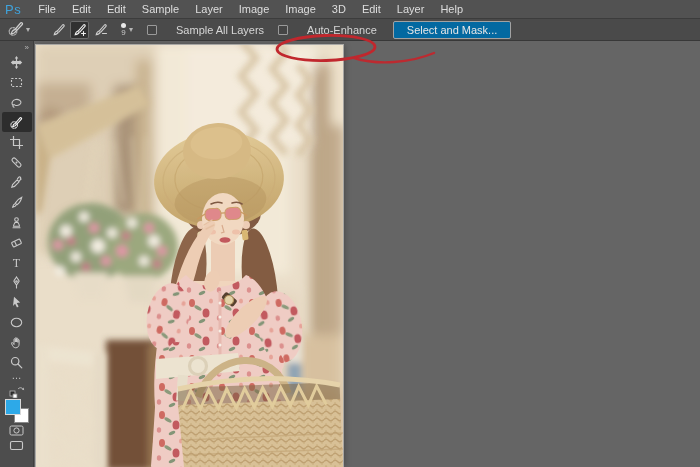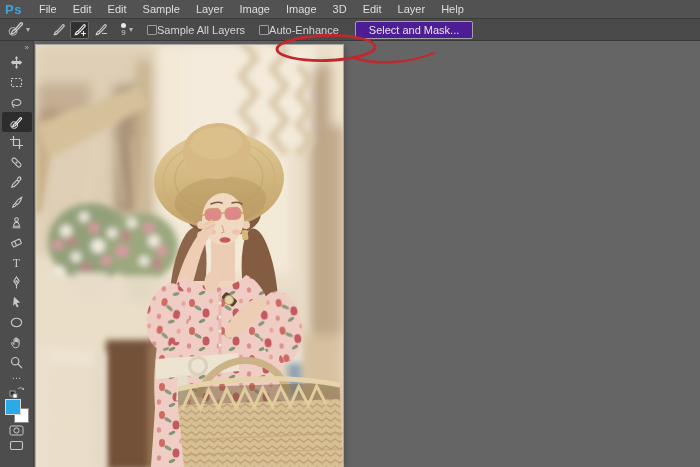--- a/index.html
+++ b/index.html
@@ -3,39 +3,39 @@
 <meta charset="utf-8">
 <style>
   * { margin:0; padding:0; box-sizing:border-box; }
   html,body { width:700px; height:467px; overflow:hidden; }
   body { font-family:"Liberation Sans", sans-serif; background:#656565; }
   .app { position:relative; width:700px; height:467px; background:#656565; overflow:hidden; }
 
   
   .menubar { display:flex; align-items:center; height:19px; background:#525252;
              border-bottom:1px solid #3c3c3c; color:#dedede; font-size:11px; }
-  .ps-logo { color:#3fa3dc; font-weight:bold; font-size:13px; padding:0 9px 0 5px; letter-spacing:.5px; }
+  .ps-logo { color:#3fa3dc; font-weight:normal; font-size:13px; padding:0 9px 0 5px; letter-spacing:.5px; }
   .menu-item { padding:16px 8px; line-height:18px; cursor:default; }
 
   
   .optionsbar { display:flex; align-items:center; height:22px; background:#4a4a4a;
                 border-bottom:1px solid #383838; color:#d6d6d6; font-size:11px; position:relative; }
   .opt-group { display:flex; align-items:center; }
   .tool-preset { display:flex; align-items:center; padding:0 4px 0 8px; gap:2px; }
   .caret { font-size:8px; color:#b5b5b5; }
   .mode-btn { width:19px; height:18px; display:flex; align-items:center; justify-content:center;
               margin:0 1px; border-radius:2px; }
   .mode-btn.active { background:#303030; box-shadow:inset 0 0 0 1px #6a6a6a; }
   .brush-size { display:flex; flex-direction:column; align-items:center; justify-content:center;
                 margin:0 3px 0 10px; line-height:1; }
   .brush-dot { width:5px; height:5px; border-radius:50%; background:#e8e8e8; margin-bottom:1px; }
   .brush-num { font-size:8px; color:#c9c9c9; }
-  .checkbox-wrap { display:flex; align-items:center; gap:0; margin-left:14px; cursor:default; }
+  .checkbox-wrap { display:flex; align-items:center; gap:19px; margin-left:14px; cursor:default; }
   .cb { width:10px; height:10px; border:1px solid #9a9a9a; background:#454545; border-radius:1px; }
-  .sm-btn { margin-left:16px; border:1px solid #a2a2a2; border-radius:2px; background:#4c1d95;
+  .sm-btn { margin-left:16px; border:1px solid #a2a2a2; border-radius:2px; background:#0369a1;
             color:#e6e6e6; font-size:11px; padding:2px 13px; line-height:12px; cursor:default; }
   .annotation { position:absolute; left:270px; top:11px; width:172px; height:36px;
                 pointer-events:none; z-index:60; overflow:visible; }
 
   
   .workarea { display:flex; height:426px; }
   .toolbar { width:34px; background:#4d4d4d; border-right:1px solid #3e3e3e;
              display:flex; flex-direction:column; align-items:center; flex-shrink:0; }
   .tb-collapse { color:#b5b5b5; font-size:8px; align-self:flex-end; padding:2px 5px 0 0; letter-spacing:-1px; }
   .tool { width:30px; height:20px; display:flex; align-items:center; justify-content:center;

